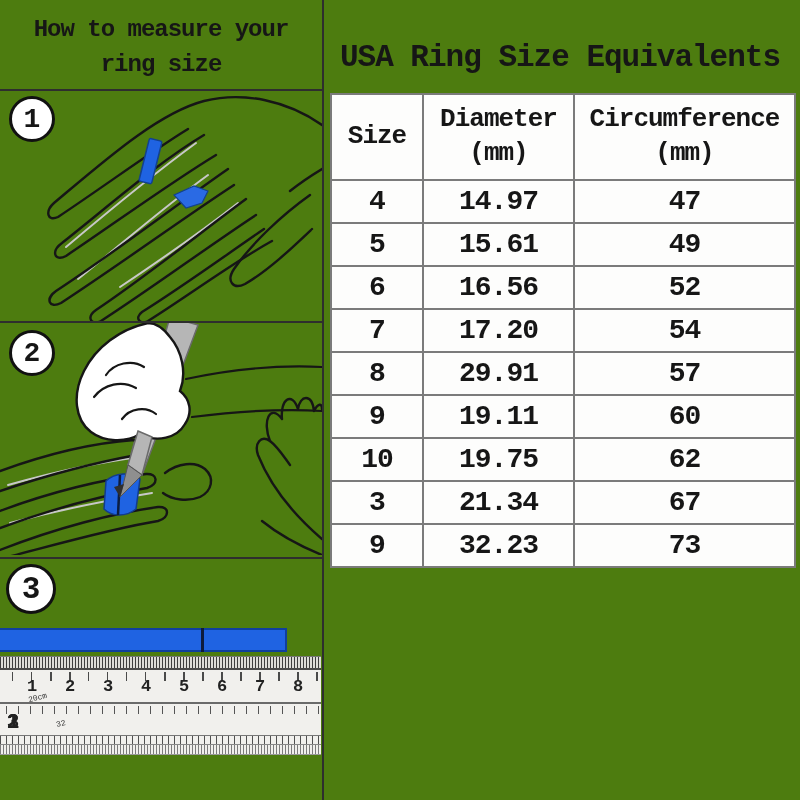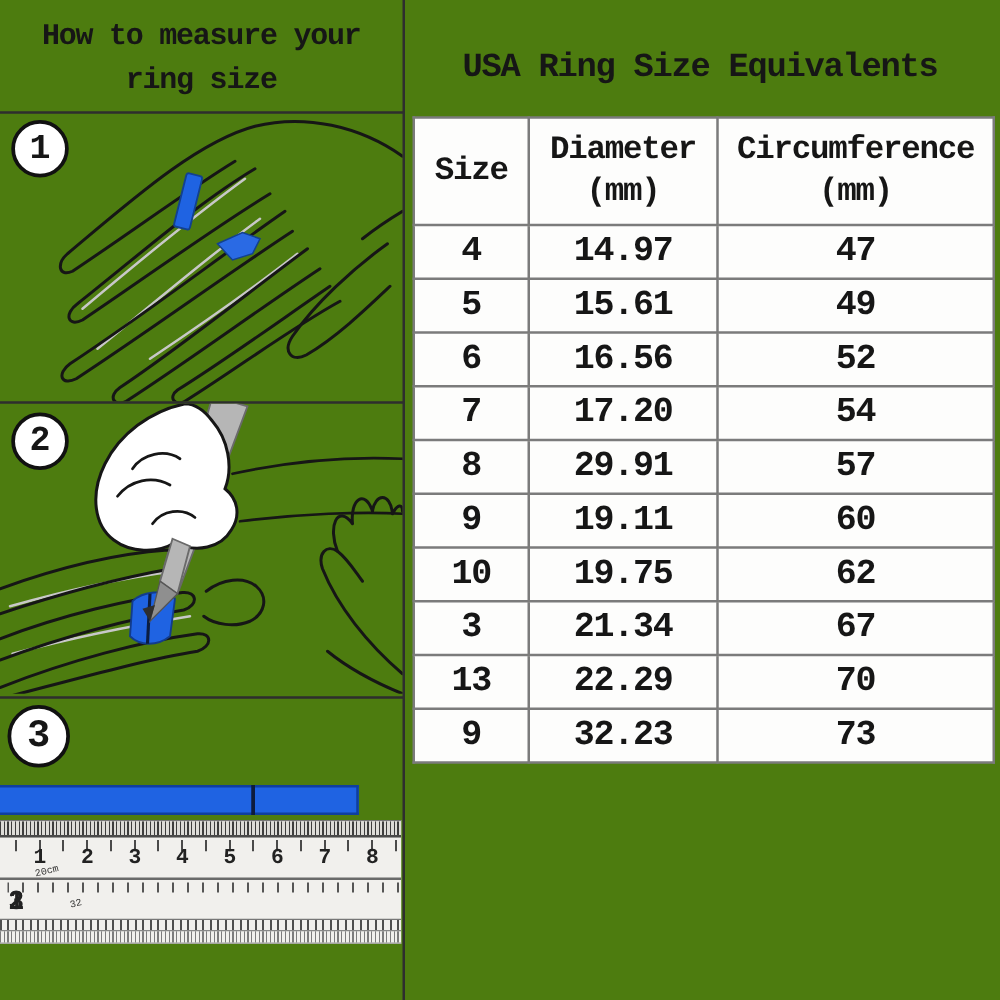--- a/index.html
+++ b/index.html
@@ -64,21 +64,21 @@
   .in-num:nth-of-type(1){left:77px;} .in-num:nth-of-type(2){left:173px;} .in-num:nth-of-type(3){left:271px;}
   .r-in-label{position:absolute;left:56px;top:62px;font-size:8px;color:#333;transform:rotate(-14deg);}
   .r-b1{position:absolute;left:0;top:78px;width:100%;height:9px;border-top:1px solid #777;
     background:repeating-linear-gradient(90deg,#4f4f4f 0 1.5px,transparent 1.5px 6px);box-sizing:border-box;}
   .r-b2{position:absolute;left:0;top:87px;width:100%;height:12px;border-top:1px solid #888;
     background:repeating-linear-gradient(90deg,#7c7c7c 0 1px,transparent 1px 3px);box-sizing:border-box;}
 
   
   .table-title{
     position:absolute;left:324px;top:40px;width:472px;text-align:center;
-    font-size:27px;font-weight:600;letter-spacing:-1px;
+    font-size:31px;font-weight:600;letter-spacing:-1px;
   }
   .size-table{
     position:absolute;left:330px;top:93px;border-collapse:collapse;table-layout:fixed;width:464px;
   }
   .size-table col.c1{width:92px;} .size-table col.c2{width:151px;} .size-table col.c3{width:221px;}
   .size-table th,.size-table td{
     border:2px solid #7b7b7b;text-align:center;vertical-align:middle;
     font-weight:600;padding:0;background:#fdfdfc;
   }
   .size-table thead th{height:84px;font-size:26px;line-height:1.3;letter-spacing:-1px;}
@@ -244,25 +244,20 @@
         <td>10</td>
         <td>19.75</td>
         <td>62</td>
       </tr>
       <tr>
         <td>3</td>
         <td>21.34</td>
         <td>67</td>
       </tr>
       <tr>
-        <td>13</td>
-        <td>22.29</td>
-        <td>70</td>
-      </tr>
-      <tr>
         <td>9</td>
         <td>32.23</td>
         <td>73</td>
       </tr>
     </tbody>
   </table>
 
 </div>
 
 </body></html>

